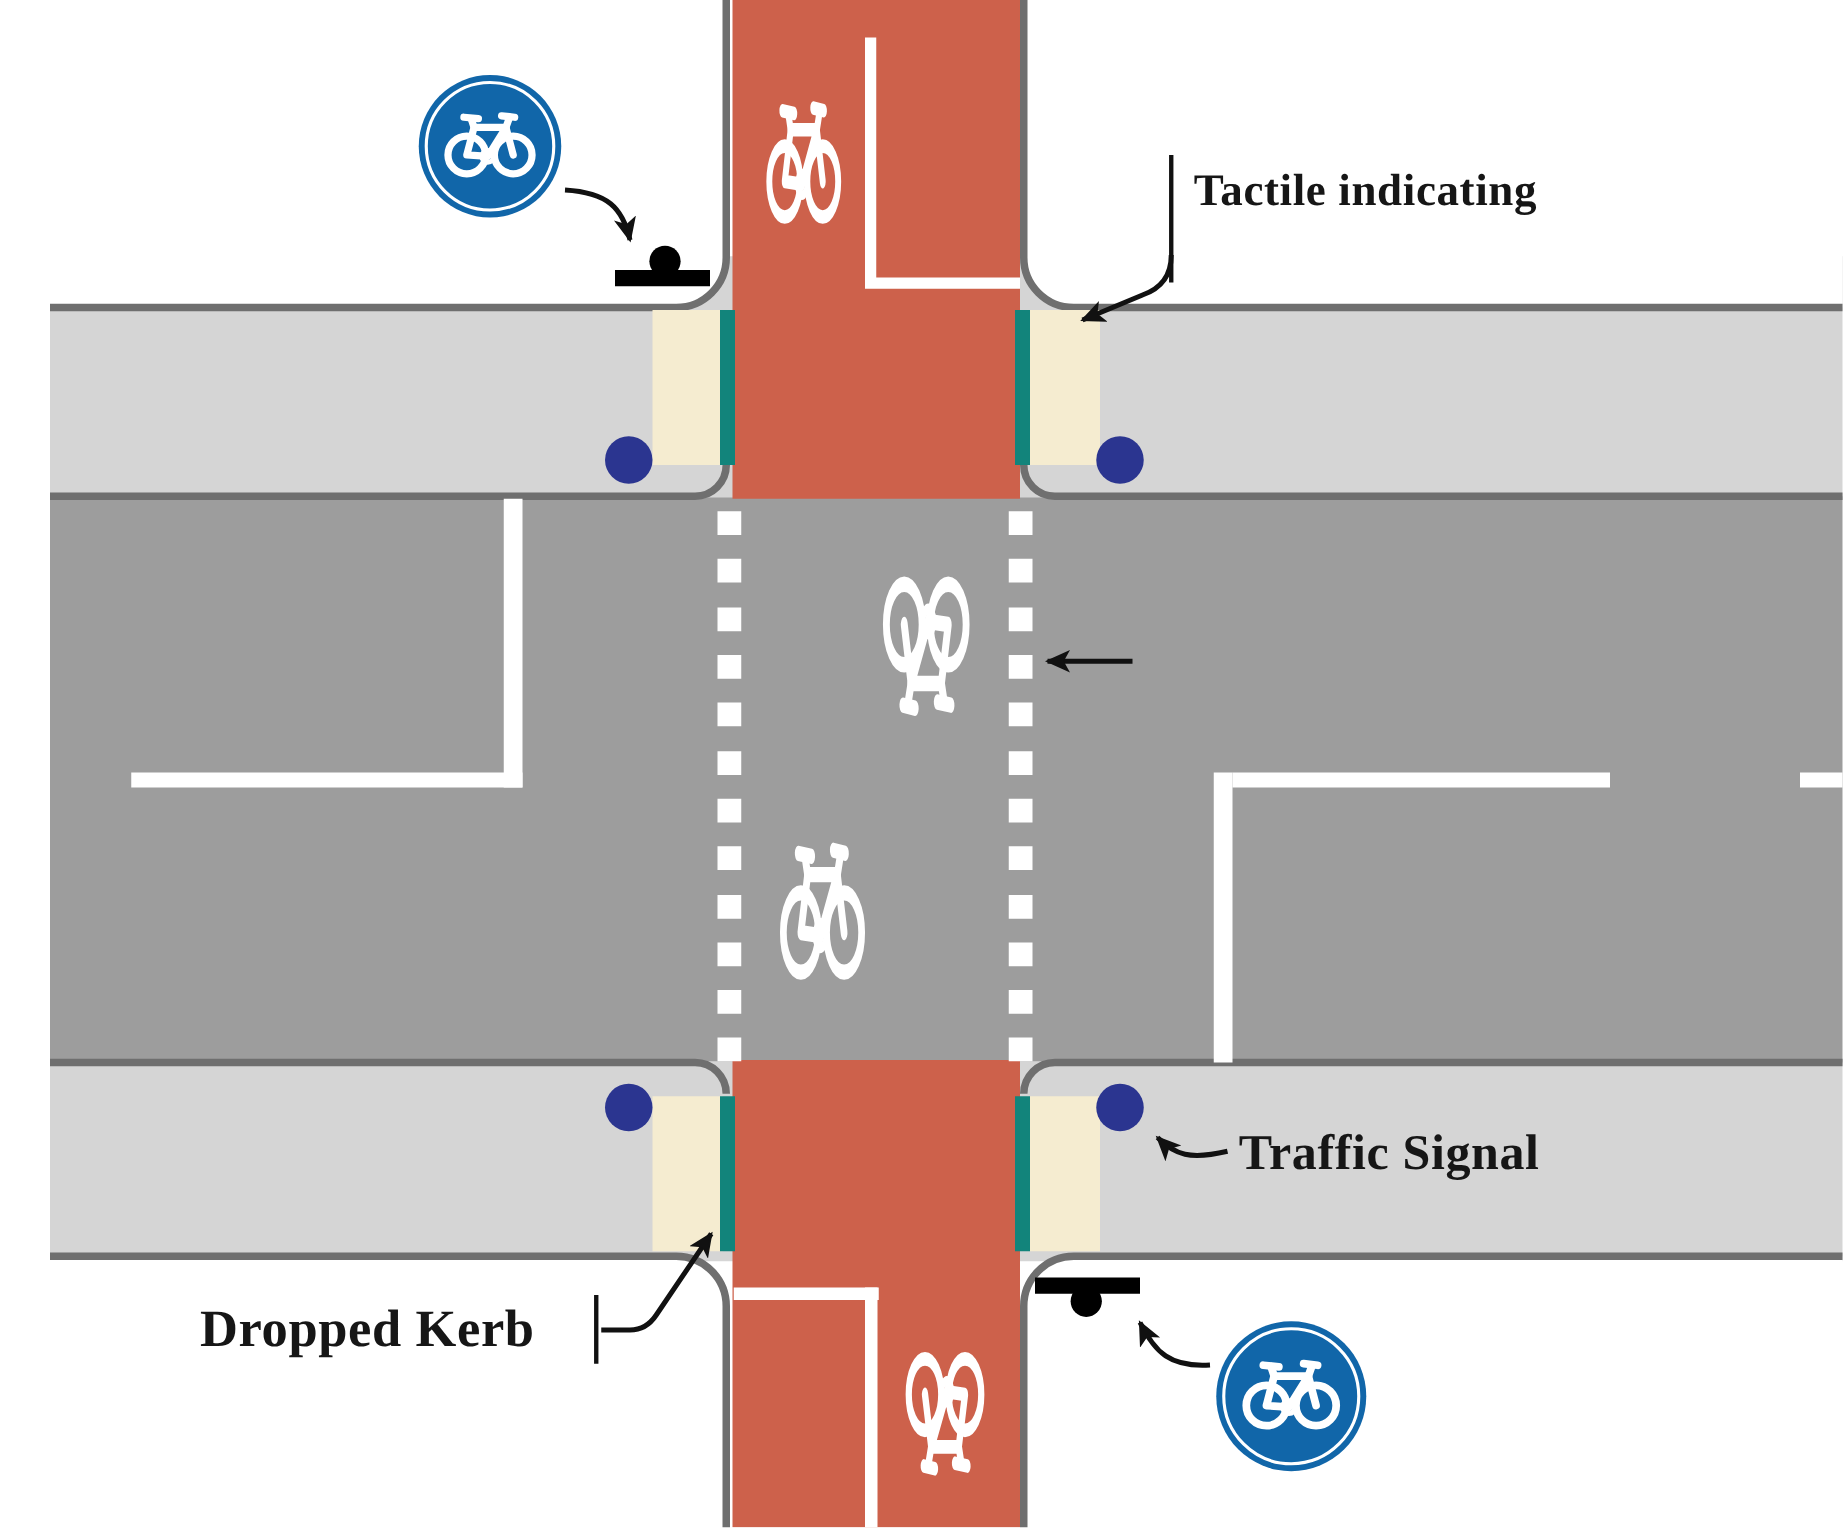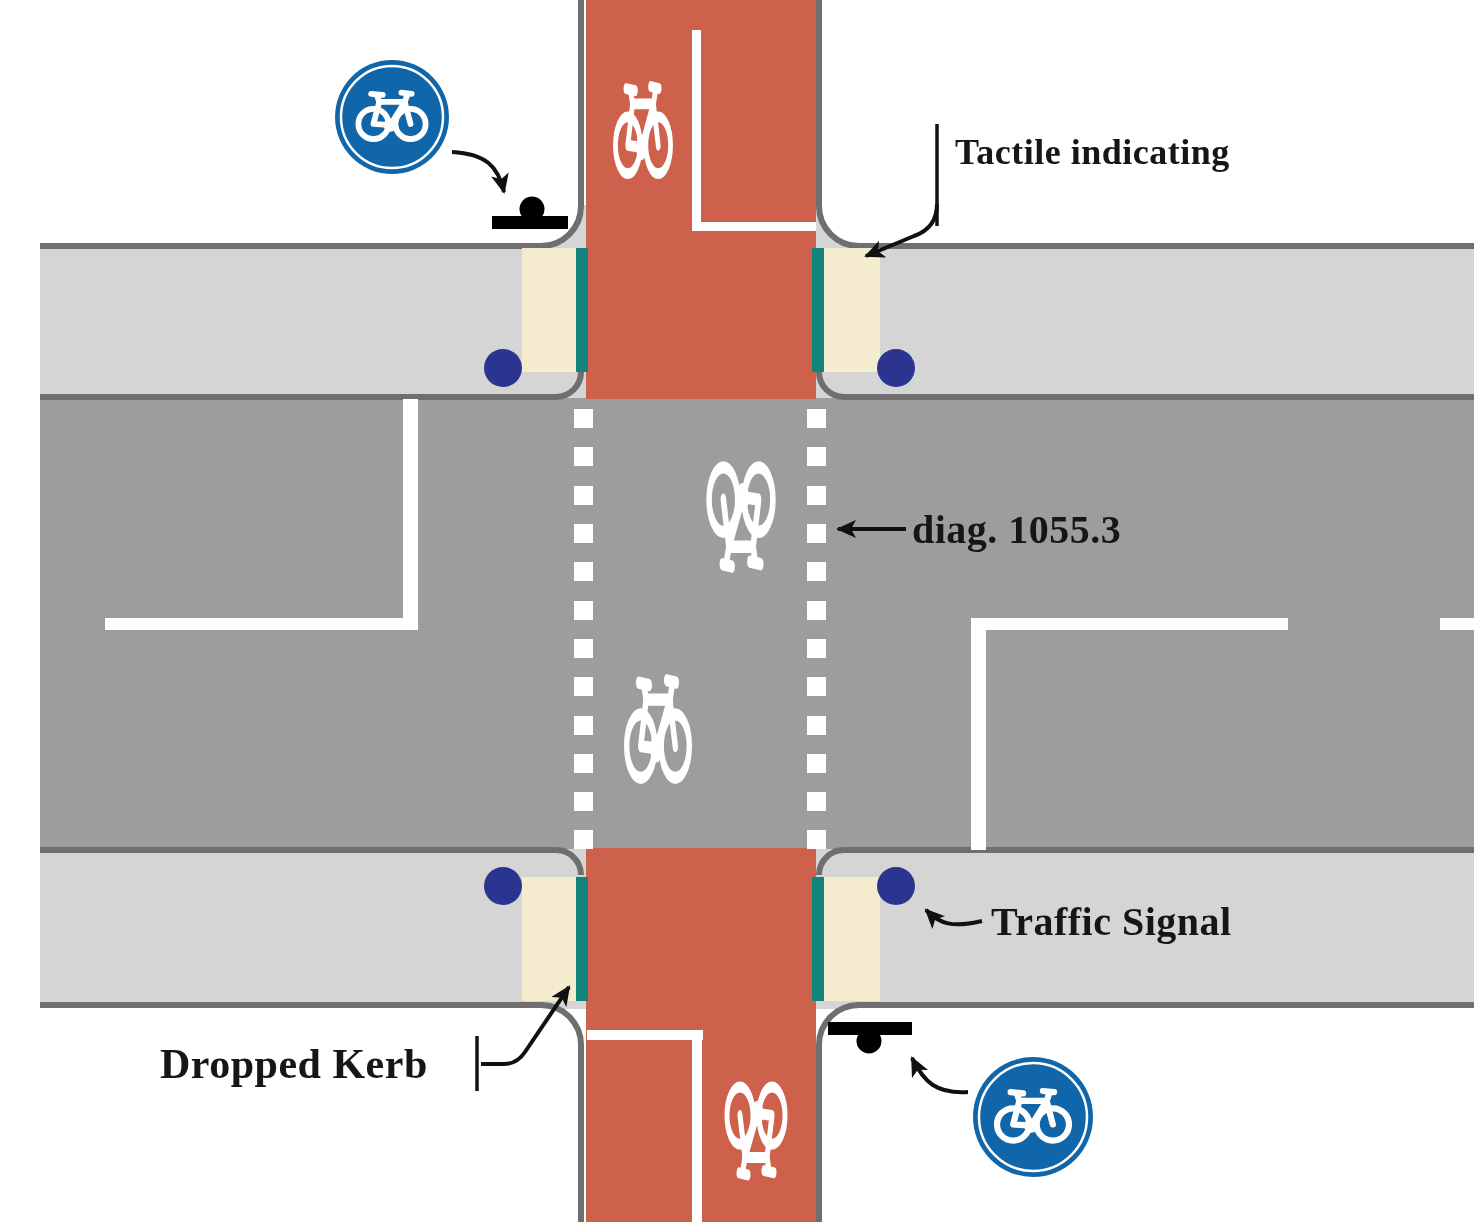--- a/index.html
+++ b/index.html
@@ -176,17 +176,16 @@
     <path class="lead" d="M942,921 C912,928 900,924 886,910" marker-end="url(#ah)"></path>
     <path class="tick" d="M437,1036 V1091"></path>
     <path class="lead" d="M441,1064 H464 Q477,1064 485,1052 L529,987" marker-end="url(#ah)"></path>
     <path class="lead" d="M928,1092 C896,1094 884,1082 872,1058" marker-end="url(#ah)"></path>
   </g>
 </svg>
 
 <div class="label tactile" style="left:915px;top:126px">
   <div>Tactile indicating</div>
 </div>
-<div class="label" style="left:872px;top:506px">diag. 1055.3</div>
 <div class="label" style="left:120px;top:1039px;font-size:42px">Dropped Kerb</div>
 <div class="label" style="left:951px;top:898px">Traffic Signal</div>
 
 </div>
 
 </body></html>

